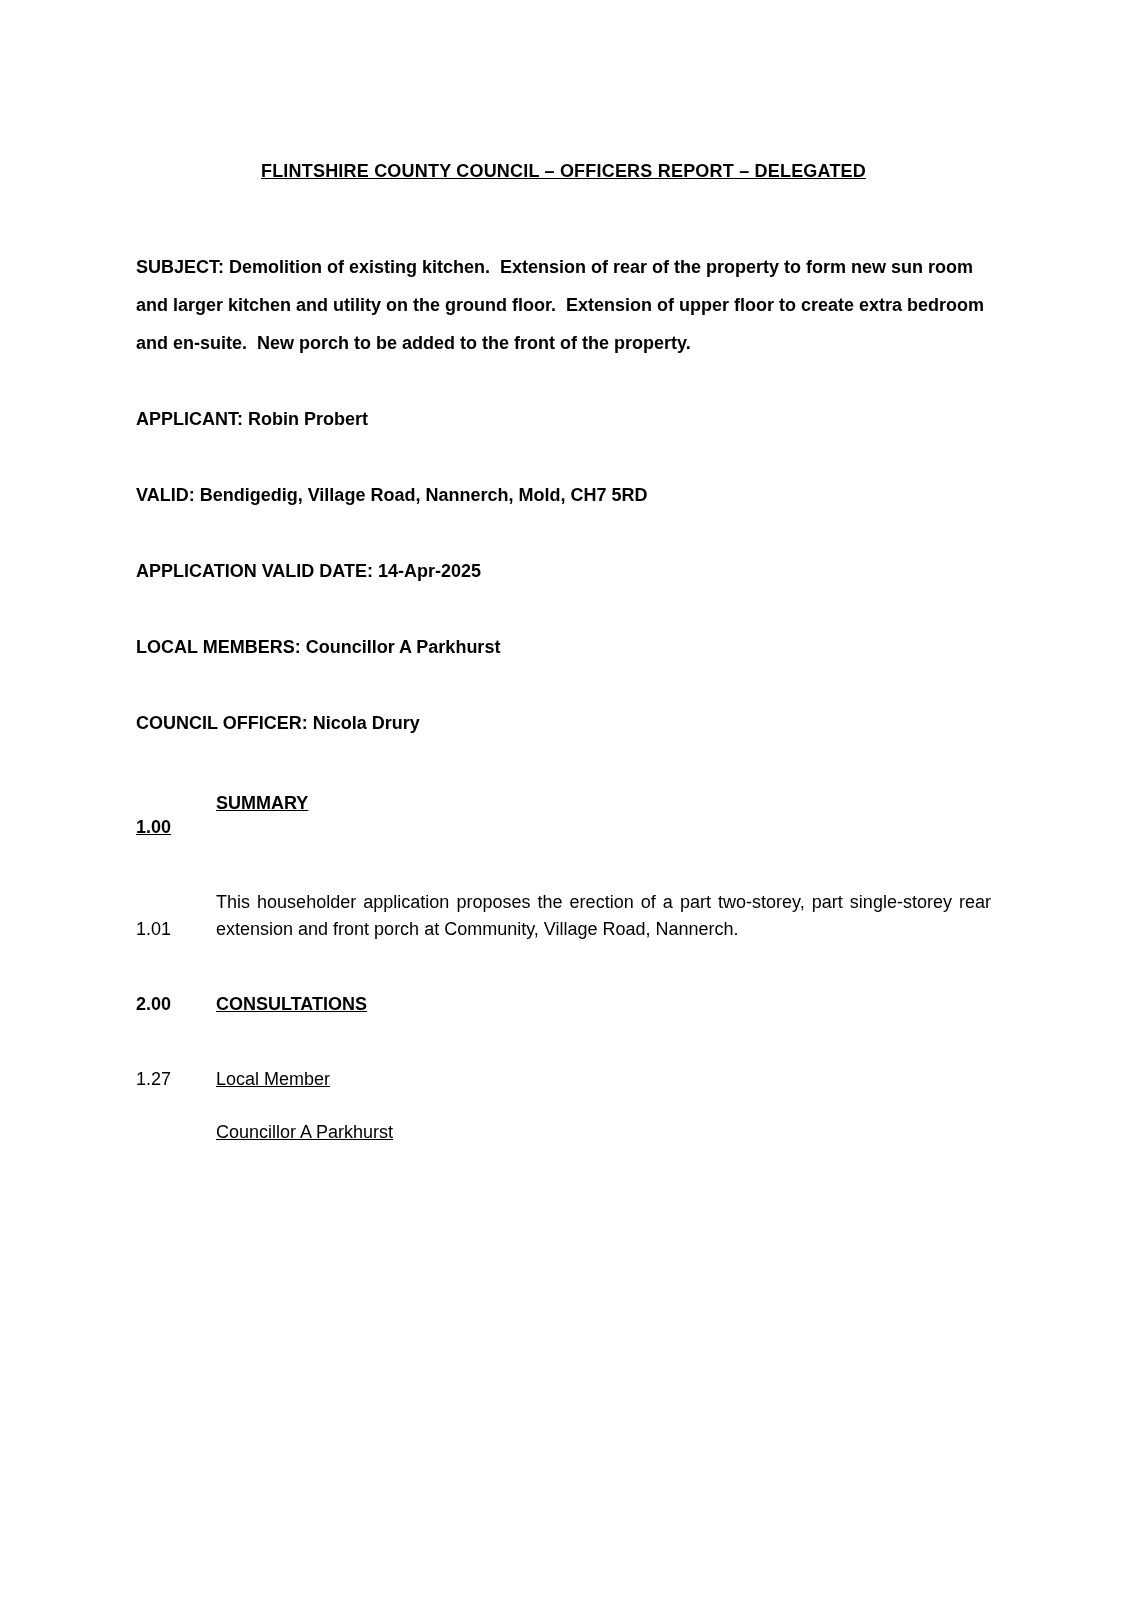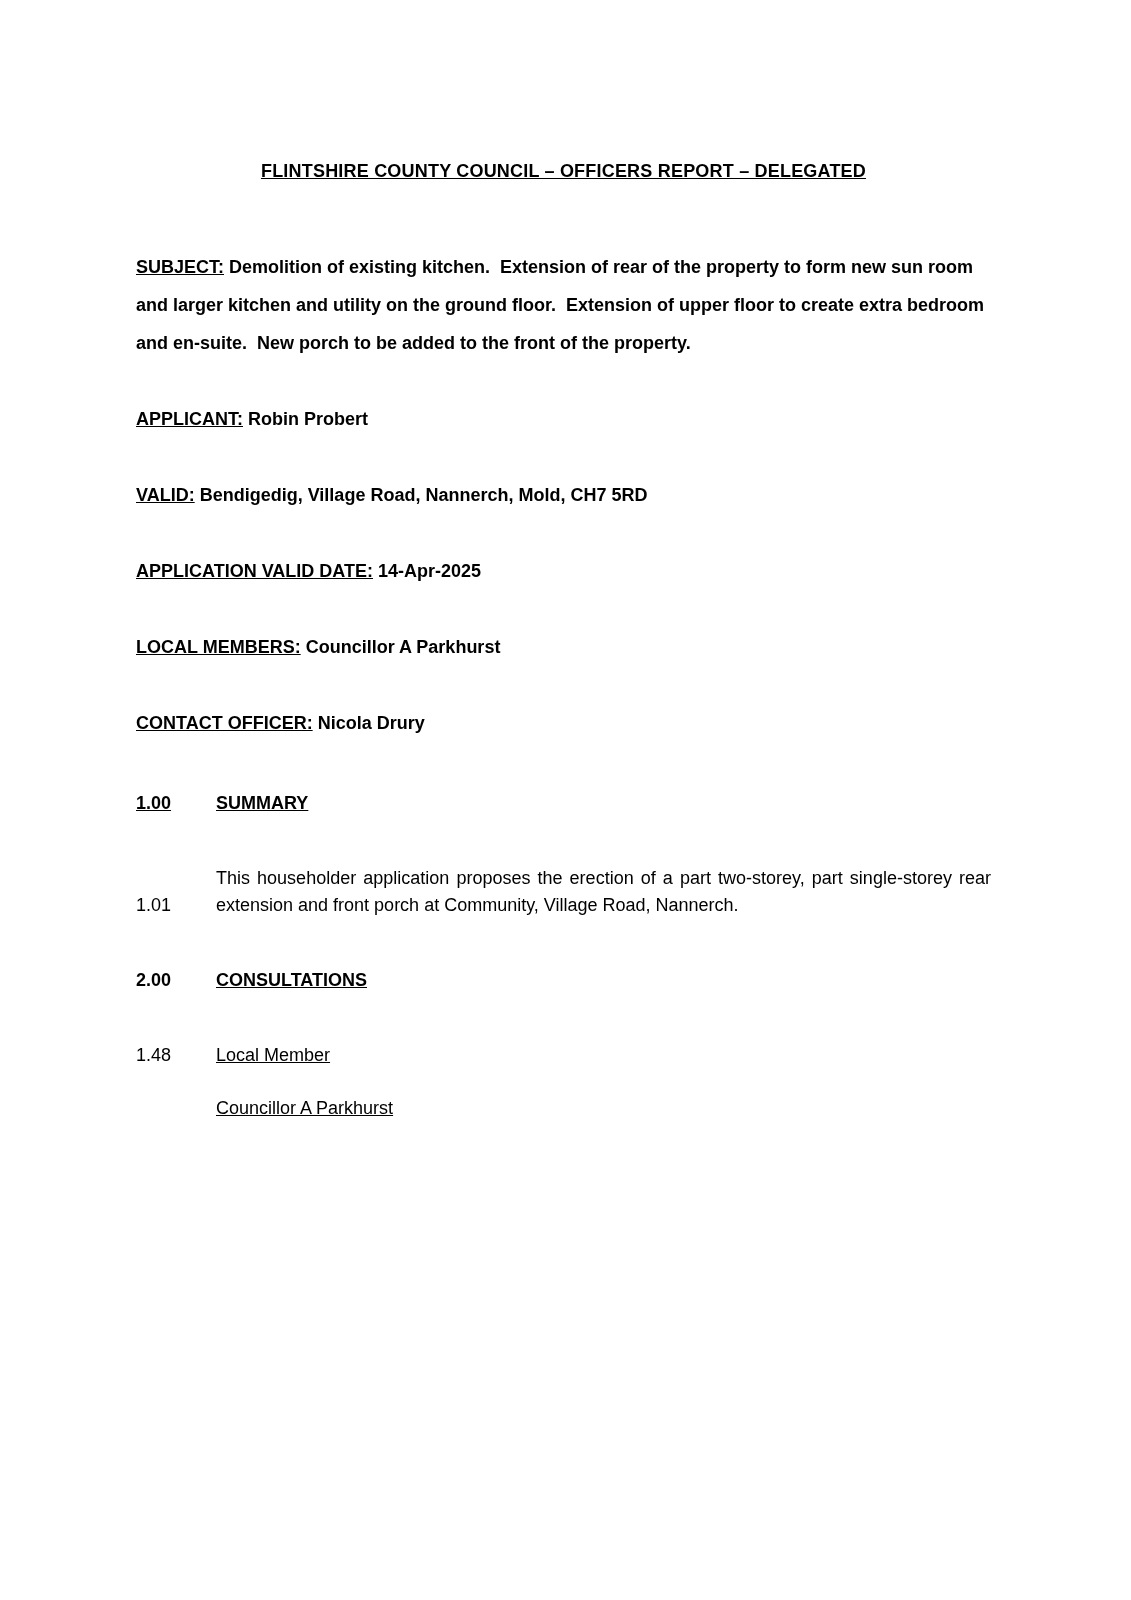--- a/index.html
+++ b/index.html
@@ -31,21 +31,20 @@
     margin: 0 0 64px 0;
     line-height: 26px;
     letter-spacing: 0.2px;
   }
   .field {
     font-weight: bold;
     line-height: 38px;
     margin: 0 0 38px 0;
   }
   .field .label {
-    text-decoration: underline;
   }
   .field .value {
     white-space: pre-wrap;
   }
   .signoff {
     font-weight: bold;
     text-decoration: underline;
     line-height: 38px;
     margin: 0 0 38px 0;
   }
@@ -60,20 +59,21 @@
     line-height: 27px;
     margin: 0 0 26px 0;
     align-items: flex-end;
   }
   .num {
     flex: 0 0 80px;
     width: 80px;
   }
   .u {
     text-decoration: underline;
+    margin-top: 24px;
   }
   .section-heading .head {
     text-decoration: underline;
   }
   .body {
     margin: 0;
     flex: 1 1 auto;
   }
   .justify {
     text-align: justify;
@@ -108,42 +108,42 @@
       <span class="value">14-Apr-2025</span>
     </p>
 
     <p class="field">
       <span class="label">LOCAL MEMBERS:</span>
       <span class="value">Councillor A Parkhurst</span>
     </p>
 
 
     <p class="field">
-      <span class="label">CONTACT OFFICER:</span>
+      <span class="label">COUNCIL OFFICER:</span>
       <span class="value">Nicola Drury</span>
     </p>
 
 
     <div class="section-heading">
       <span class="num u">1.00</span>
       <span class="head">SUMMARY</span>
     </div>
 
     <div class="section-item">
       <span class="num">1.01</span>
       <p class="body justify">This householder application proposes the erection of a part two-storey, part single-storey rear extension and front porch at Community, Village Road, Nannerch.</p>
     </div>
 
     <div class="section-heading">
       <span class="num">2.00</span>
       <span class="head">CONSULTATIONS</span>
     </div>
 
     <div class="section-item">
-      <span class="num">1.48</span>
+      <span class="num">1.27</span>
       <p class="body u">Local Member</p>
     </div>
 
     <div class="section-item">
       <span class="num"></span>
       <p class="body u">Councillor A Parkhurst</p>
     </div>
 
   </div>
 </div>

